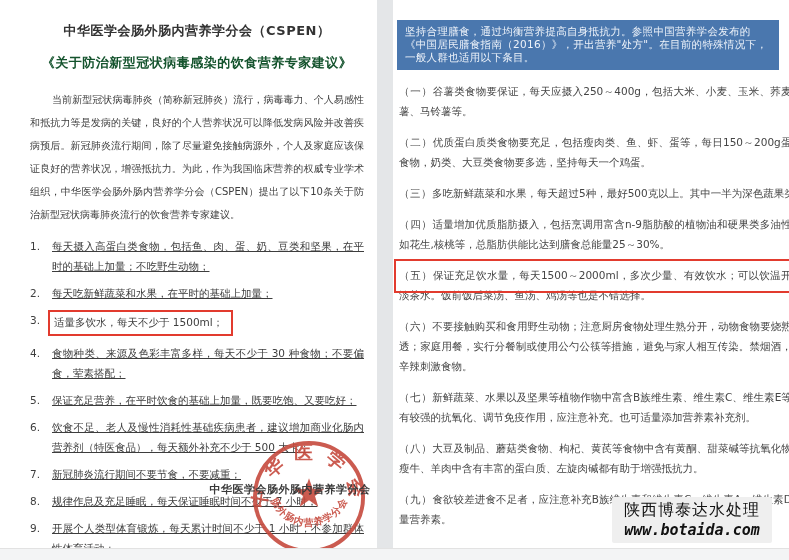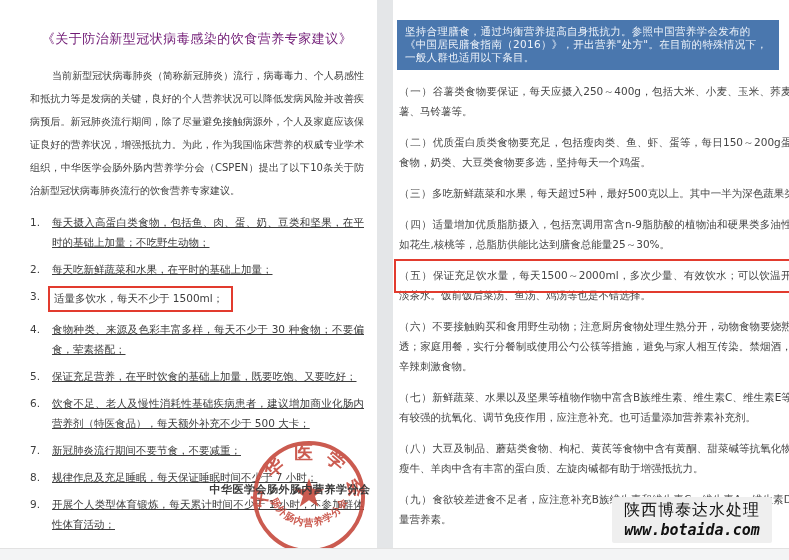--- a/index.html
+++ b/index.html
@@ -12,21 +12,21 @@
   
   .page{position:absolute;top:0;background:#ffffff;}
   .page-left{left:0;width:378px;height:548px;padding:16px 14px 0 30px;box-sizing:border-box;}
   .page-right{left:393px;width:396px;height:548px;overflow:hidden;}
   .page-right-inner{width:428px;padding:20px 0 0 4px;box-sizing:border-box;}
   .page-gap{position:absolute;left:377px;top:0;width:16px;height:548px;background:#e4e6e8;}
   .bottom-strip{position:absolute;left:0;top:548px;width:789px;height:12px;background:#f3f4f5;border-top:1px solid #e2e2e2;}
 
   
   .doc-title{font-size:13px;font-weight:bold;color:#333;text-align:center;margin:6px 0 0 0;letter-spacing:.5px;}
-  .doc-subtitle{font-size:13px;font-weight:normal;color:#701a75;text-align:center;margin:14px 0 6px 0;letter-spacing:.5px;}
+  .doc-subtitle{font-size:13px;font-weight:bold;color:#14532d;text-align:center;margin:14px 0 6px 0;letter-spacing:.5px;}
   .intro{font-size:10px;color:#3d3d3d;line-height:23px;text-indent:22px;margin:16px 0 0 0;text-align:justify;}
   .rec-list{margin-top:10px;}
   .rec-item{display:flex;font-size:10.5px;color:#3d3d3d;line-height:20px;margin-bottom:7px;}
   .rec-num{flex:none;width:22px;}
   .rec-txt{flex:1;text-align:justify;text-decoration:underline;}
   .boxed-red{border:2px solid #e23b2e;padding:0 8px 2px 4px;display:inline-block;margin-left:-4px;}
 
   
   .stamp{position:absolute;left:250px;top:438px;width:118px;height:118px;opacity:.9;}
   .stamp-overlay{
@@ -51,20 +51,21 @@
     position:absolute;left:612px;top:497px;background:#efefef;border-radius:2px;
     padding:3px 12px 4px 12px;text-align:center;z-index:5;color:#111;
   }
   .watermark .wm1{font-size:16px;letter-spacing:1px;}
   .watermark .wm2{font-family:"DejaVu Sans Mono","Liberation Mono",monospace;font-size:15px;font-weight:bold;font-style:italic;}
 </style>
 </head>
 <body>
 
 <div class="page page-left">
+  <div class="doc-title">中华医学会肠外肠内营养学分会（CSPEN）</div>
   <div class="doc-subtitle">《关于防治新型冠状病毒感染的饮食营养专家建议》</div>
   <p class="intro">当前新型冠状病毒肺炎（简称新冠肺炎）流行，病毒毒力、个人易感性和抵抗力等是发病的关键，良好的个人营养状况可以降低发病风险并改善疾病预后。新冠肺炎流行期间，除了尽量避免接触病源外，个人及家庭应该保证良好的营养状况，增强抵抗力。为此，作为我国临床营养的权威专业学术组织，中华医学会肠外肠内营养学分会（CSPEN）提出了以下10条关于防治新型冠状病毒肺炎流行的饮食营养专家建议。</p>
 
   <div class="rec-list">
     <div class="rec-item">
       <span class="rec-num">1.</span>
       <span class="rec-txt">每天摄入高蛋白类食物，包括鱼、肉、蛋、奶、豆类和坚果，在平时的基础上加量；不吃野生动物；</span>
     </div>
     <div class="rec-item">
       <span class="rec-num">2.</span>

